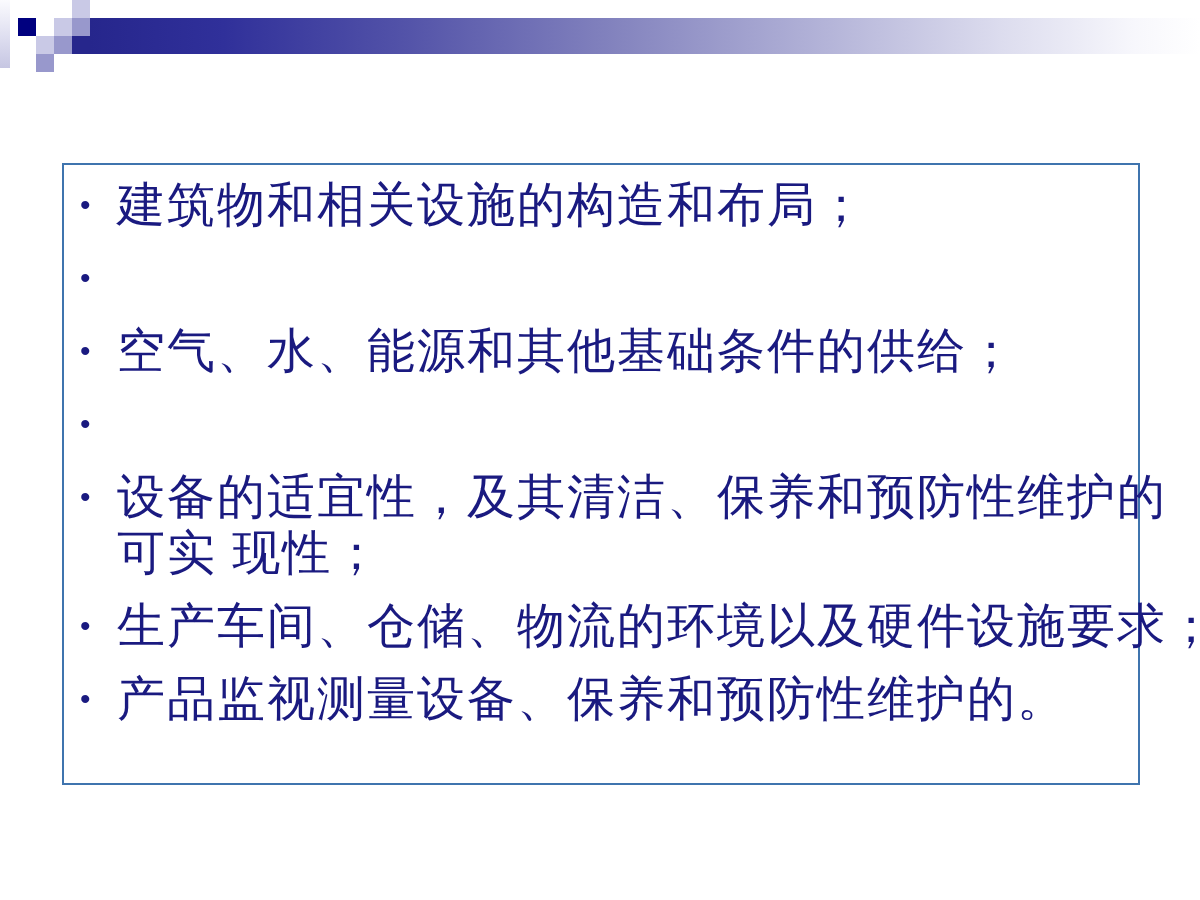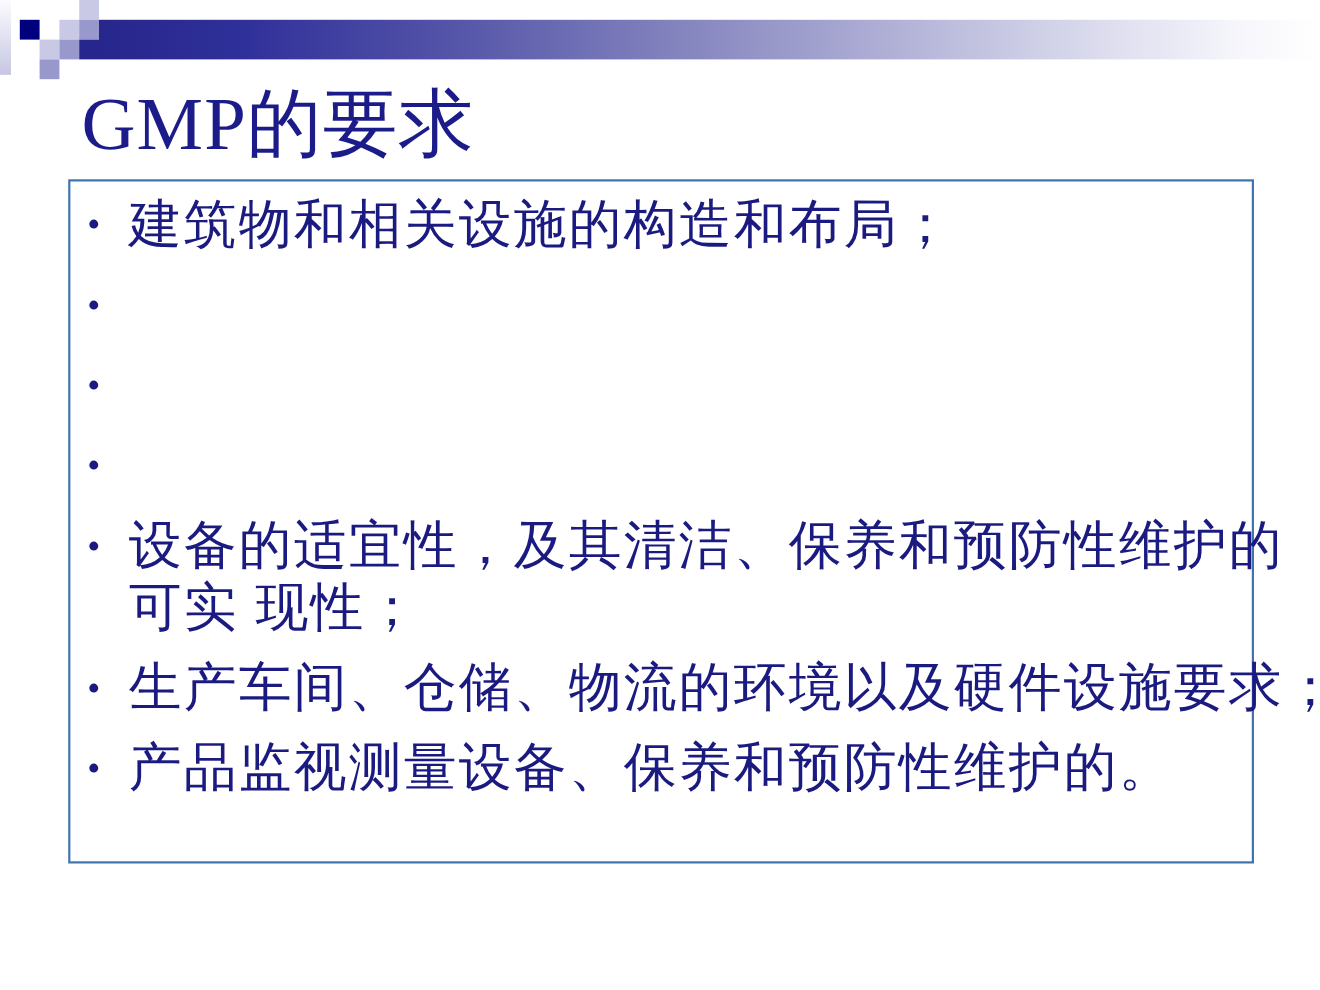--- a/index.html
+++ b/index.html
@@ -108,38 +108,40 @@
     <div class="sq lav p2"></div>
     <div class="sq lav p3"></div>
     <div class="sq per p4"></div>
     <div class="sq lav p5"></div>
     <div class="sq per p6"></div>
     <div class="sq per p7"></div>
     <div class="sq barcell p8"></div>
     <div class="bar"></div>
   </div>
 
-  <h1 class="title">GMP的要求</h1>
 
   <div class="content-box">
     <ul class="bullets">
 
       <li>
         <span class="dot">•</span>
         <span class="txt">
             <span class="line">建筑物和相关设施的构造和布局；</span>
           </span>
       </li>
 
       <li>
         <span class="dot">•</span>
       </li>
 
       <li>
         <span class="dot">•</span>
+        <span class="txt">
+            <span class="line">空气、水、能源和其他基础条件的供给；</span>
+          </span>
       </li>
 
       <li>
         <span class="dot">•</span>
       </li>
 
       <li>
         <span class="dot">•</span>
         <span class="txt">
           <span class="line">设备的适宜性，及其清洁、保养和预防性维护的</span>

